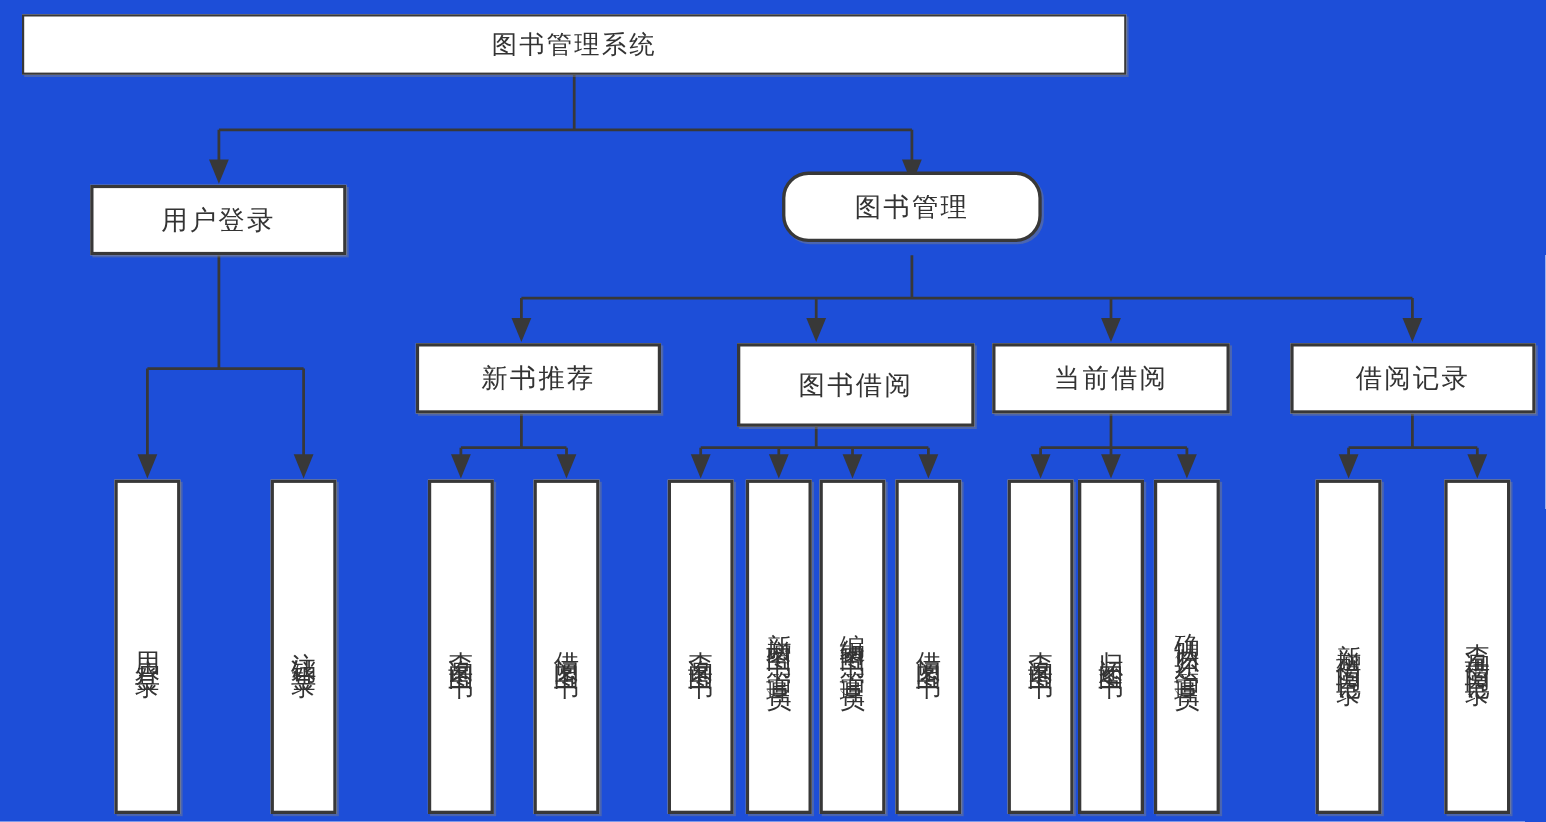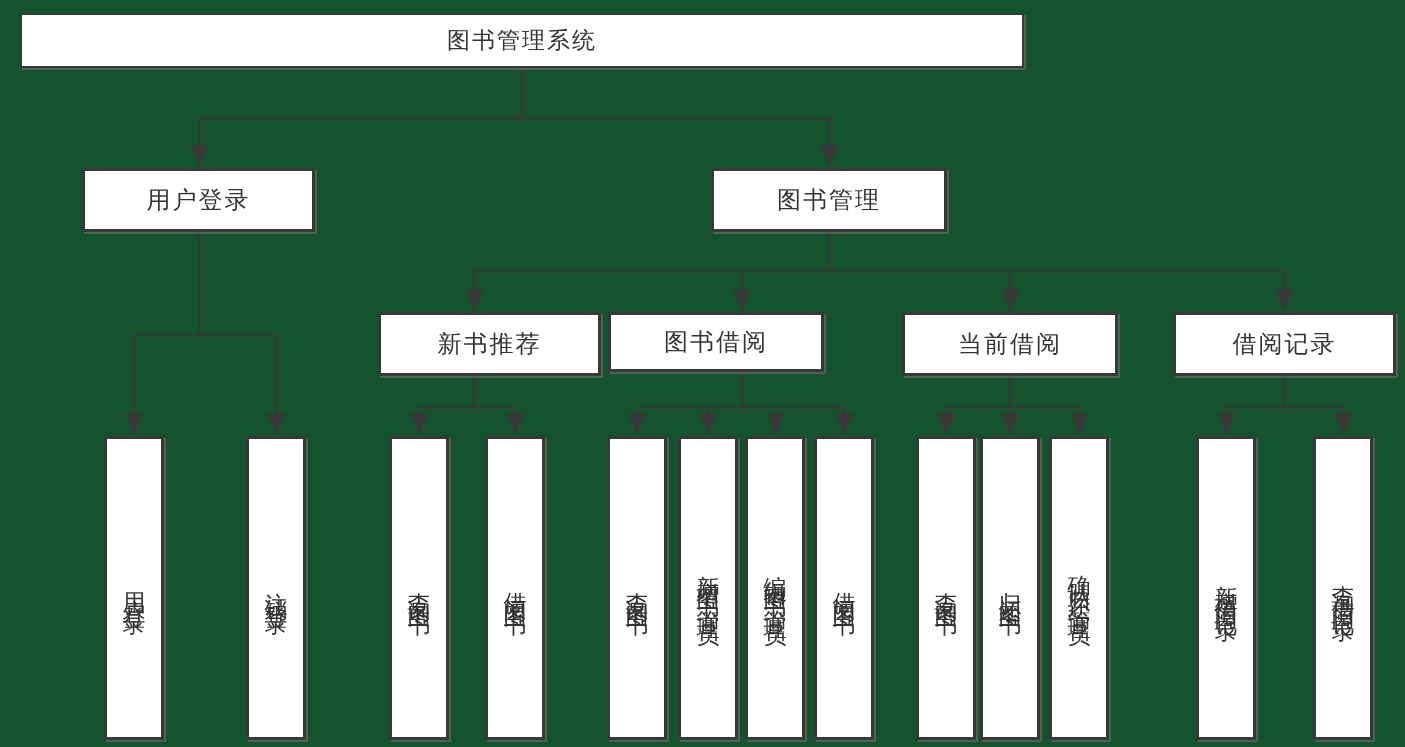--- a/index.html
+++ b/index.html
@@ -5,21 +5,21 @@
   html, body {
     margin: 0;
     padding: 0;
     background: #ffffff;
     font-family: "Liberation Sans", "DejaVu Sans", sans-serif;
   }
   #stage {
     position: relative;
     width: 1405px;
     height: 747px;
-    background: #14532d;
+    background: #1d4ed8;
     overflow: hidden;
   }
   #wires {
     position: absolute;
     left: 0; top: 0;
     width: 1405px;
     height: 747px;
     z-index: 1;
   }
   .node {
@@ -117,24 +117,24 @@
       <polygon points="1001,413 1019,413 1010,435"></polygon>
       <polygon points="1070,413 1088,413 1079,435"></polygon>
       <polygon points="1217,413 1235,413 1226,435"></polygon>
       <polygon points="1334,413 1352,413 1343,435"></polygon>
     </g>
   </svg>
 
   <div class="node root" style="left:20px; top:13px; width:1004px; height:55px;">图书管理系统</div>
 
   <div class="node" style="left:82px; top:168px; width:233px; height:64px;">用户登录</div>
-  <div class="node" style="left:711px; top:168px; width:236px; height:64px;">图书管理</div>
+  <div class="node" style="left:711px; top:156px; width:236px; height:64px;border-radius:24px;">图书管理</div>
 
   <div class="node" style="left:378px; top:312px; width:223px; height:64px;">新书推荐</div>
-  <div class="node" style="left:608px; top:312px; width:216px; height:60px;">图书借阅</div>
+  <div class="node" style="left:670px; top:312px; width:216px; height:76px;">图书借阅</div>
   <div class="node" style="left:902px; top:312px; width:216px; height:64px;">当前借阅</div>
   <div class="node" style="left:1173px; top:312px; width:223px; height:64px;">借阅记录</div>
 
   <div class="leaf" style="left:104px;">
     <span>用户登录</span>
   </div>
   <div class="leaf" style="left:246px;">
     <span>注销登录</span>
   </div>
 

